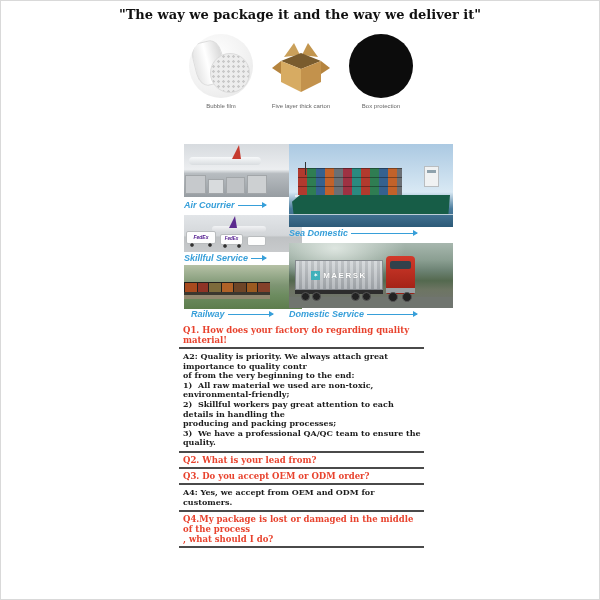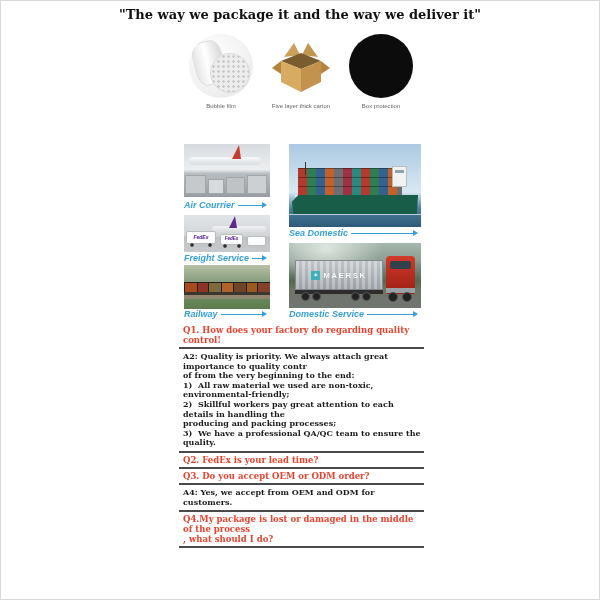--- a/index.html
+++ b/index.html
@@ -17,21 +17,21 @@
                background:linear-gradient(90deg,#e6e6e6,#ffffff 45%,#d9d9d9);border:1px solid #ddd;
                transform:rotate(-14deg);}
   .bubble-disc{position:absolute;right:3px;bottom:5px;width:38px;height:38px;border-radius:50%;
                background-color:#ededed;border:1px solid #dcdcdc;
                background-image:radial-gradient(#c9c9c9 1px,transparent 1.5px);background-size:5px 5px;}
   .circle.c-carton{background:#ffffff;}
   .circle.c-black{background:#0c0c0c;}
   .pack-label{margin-top:5px;font-family:"Liberation Sans",sans-serif;font-size:6px;color:#666;
               white-space:nowrap;}
   
-  .photo{position:absolute;overflow:hidden;background:#ccc;}
+  .photo{position:absolute;overflow:hidden;background:#ccc;padding-left:32px;}
   .ship-label{position:absolute;display:flex;align-items:center;gap:3px;
               font-family:"Liberation Sans",sans-serif;font-style:italic;font-weight:bold;
               font-size:9px;color:var(--blue);}
   .ship-label .tail{flex:1;position:relative;height:1px;background:var(--blue);margin-right:4px;}
   .ship-label .tail::after{content:'';position:absolute;right:-1px;top:-2.5px;width:0;height:0;
               border-left:5px solid var(--blue);border-top:3px solid transparent;border-bottom:3px solid transparent;}
   
   .ph-air{background:linear-gradient(180deg,#d7dbdf 0%,#eceef0 48%,#b7bcc0 56%,#979da2 100%);}
   .air-fuselage{position:absolute;left:5px;top:13px;width:72px;height:8px;border-radius:4px;
                 background:linear-gradient(#f7f9fa,#d9dde0);}
@@ -166,38 +166,38 @@
     <div class="truck t2">
       <span class="brand">FedEx</span>
     </div>
     <div class="truck t3"></div>
     <div class="wheel" style="left:6px;top:28px;width:4px;height:4px;"></div>
     <div class="wheel" style="left:24px;top:28px;width:4px;height:4px;"></div>
     <div class="wheel" style="left:39px;top:29px;width:4px;height:4px;"></div>
     <div class="wheel" style="left:53px;top:29px;width:4px;height:4px;"></div>
   </div>
   <div class="ship-label" style="left:183px;top:252px;width:86px;">
-    <span>Freight Service</span>
+    <span>Skillful Service</span>
     <span class="tail"></span>
   </div>
 
   <div class="photo ph-rail" style="left:183px;top:264px;width:86px;height:44px;">
     <div class="rail-train">
       <div class="rail-car" style="width:12px;background:#a84a1e;"></div>
       <div class="rail-car" style="width:11px;background:#8f3425;"></div>
       <div class="rail-car" style="width:12px;background:#7d6b3b;"></div>
       <div class="rail-car" style="width:11px;background:#b06227;"></div>
       <div class="rail-car" style="width:12px;background:#6e4526;"></div>
       <div class="rail-car" style="width:11px;background:#9b5a20;"></div>
       <div class="rail-car" style="width:12px;background:#84412a;"></div>
     </div>
     <div class="rail-track"></div>
     <div class="rail-gravel"></div>
   </div>
-  <div class="ship-label" style="left:183px;top:308px;width:86px;">
+  <div class="ship-label" style="left:190px;top:308px;width:86px;">
     <span>Railway</span>
     <span class="tail"></span>
   </div>
 
   <div class="photo ph-sea" style="left:288px;top:143px;width:132px;height:83px;">
     <div class="sea-containers"></div>
     <div class="sea-bridge"></div>
     <div class="sea-mast"></div>
     <div class="sea-hullstripe"></div>
     <div class="sea-hull"></div>
@@ -224,28 +224,28 @@
     <div class="wheel" style="left:73px;top:49px;width:9px;height:9px;"></div>
     <div class="wheel" style="left:99px;top:49px;width:10px;height:10px;"></div>
     <div class="wheel" style="left:113px;top:49px;width:10px;height:10px;"></div>
   </div>
   <div class="ship-label" style="left:288px;top:308px;width:132px;">
     <span>Domestic Service</span>
     <span class="tail"></span>
   </div>
 
   <div class="faq">
-    <div class="faq-q">Q1. How does your factory do regarding quality control!</div>
+    <div class="faq-q">Q1. How does your factory do regarding quality material!</div>
     <div class="faq-a">A2: Quality is priority. We always attach great importance to quality contr
 of from the very beginning to the end:
 1)  All raw material we used are non-toxic, environmental-friendly;
 2)  Skillful workers pay great attention to each details in handling the
 producing and packing processes;
 3)  We have a professional QA/QC team to ensure the quality.</div>
-    <div class="faq-q">Q2. FedEx is your lead time?</div>
+    <div class="faq-q">Q2. What is your lead from?</div>
     <div class="faq-q">Q3. Do you accept OEM or ODM order?</div>
     <div class="faq-a">A4: Yes, we accept from OEM and ODM for customers.</div>
     <div class="faq-q">Q4.My package is lost or damaged in the middle of the process
 , what should I do?</div>
 
   </div>
 
 </div>
 
 </body></html>

